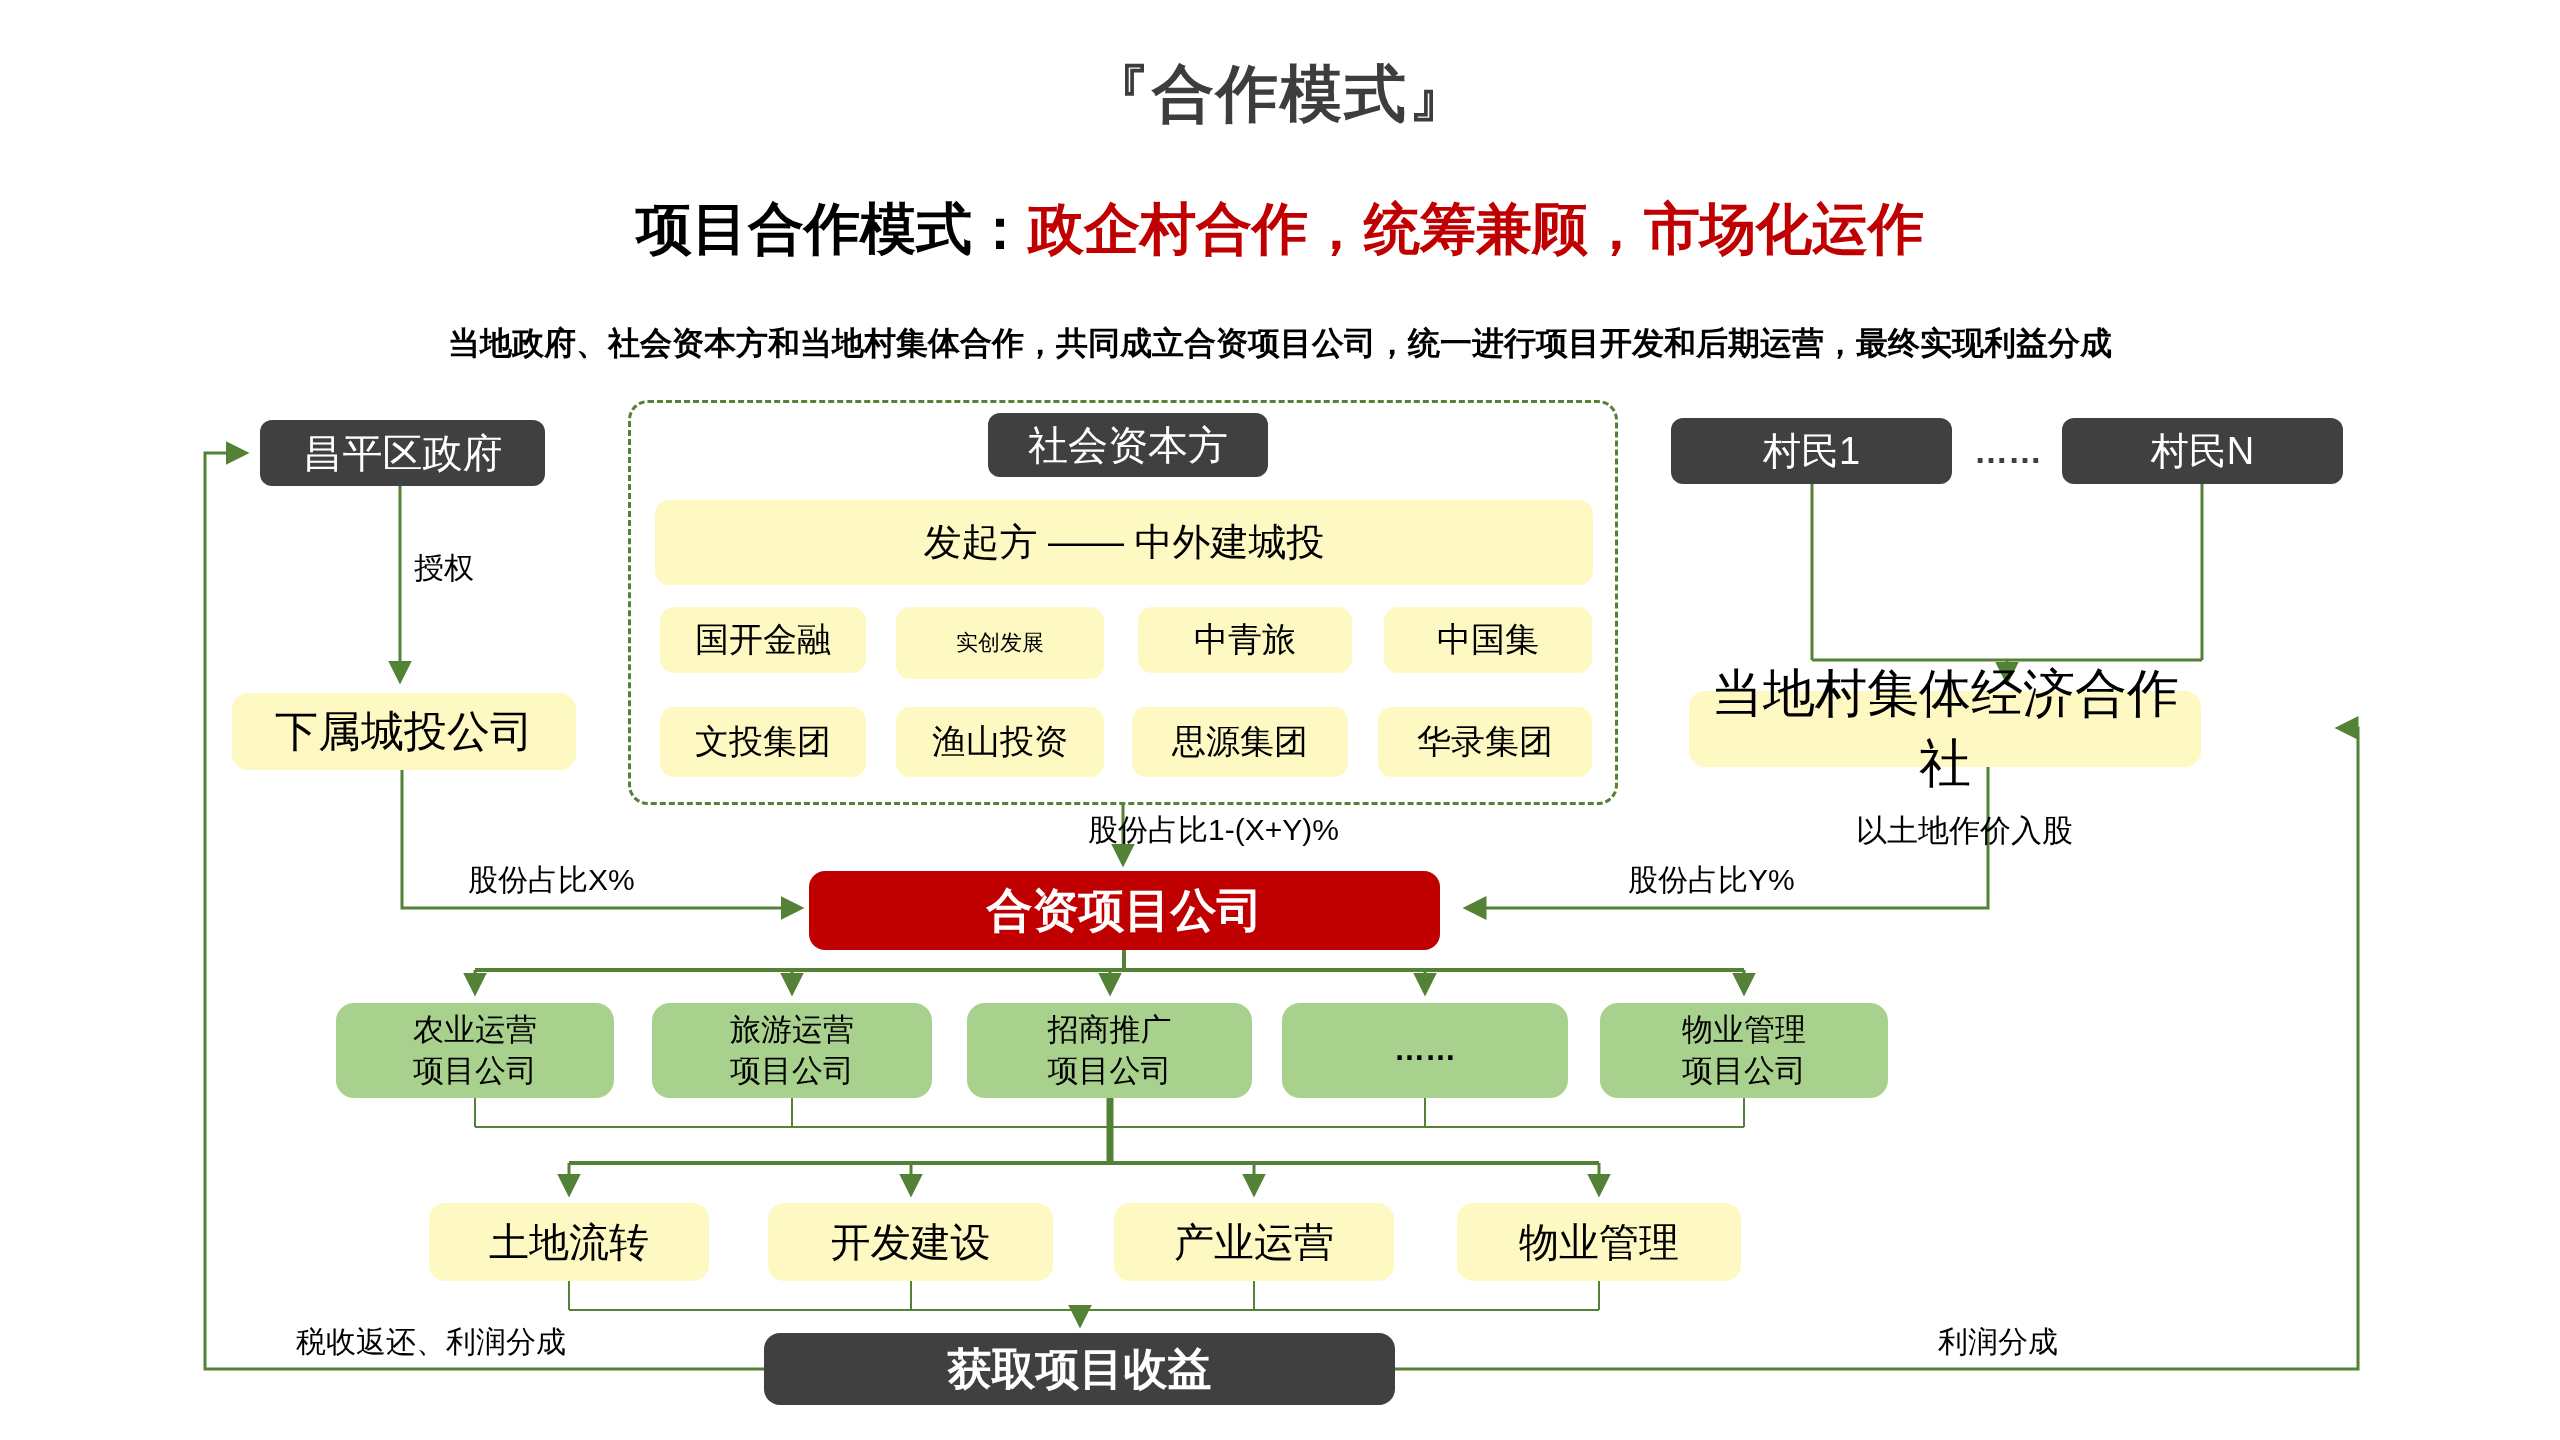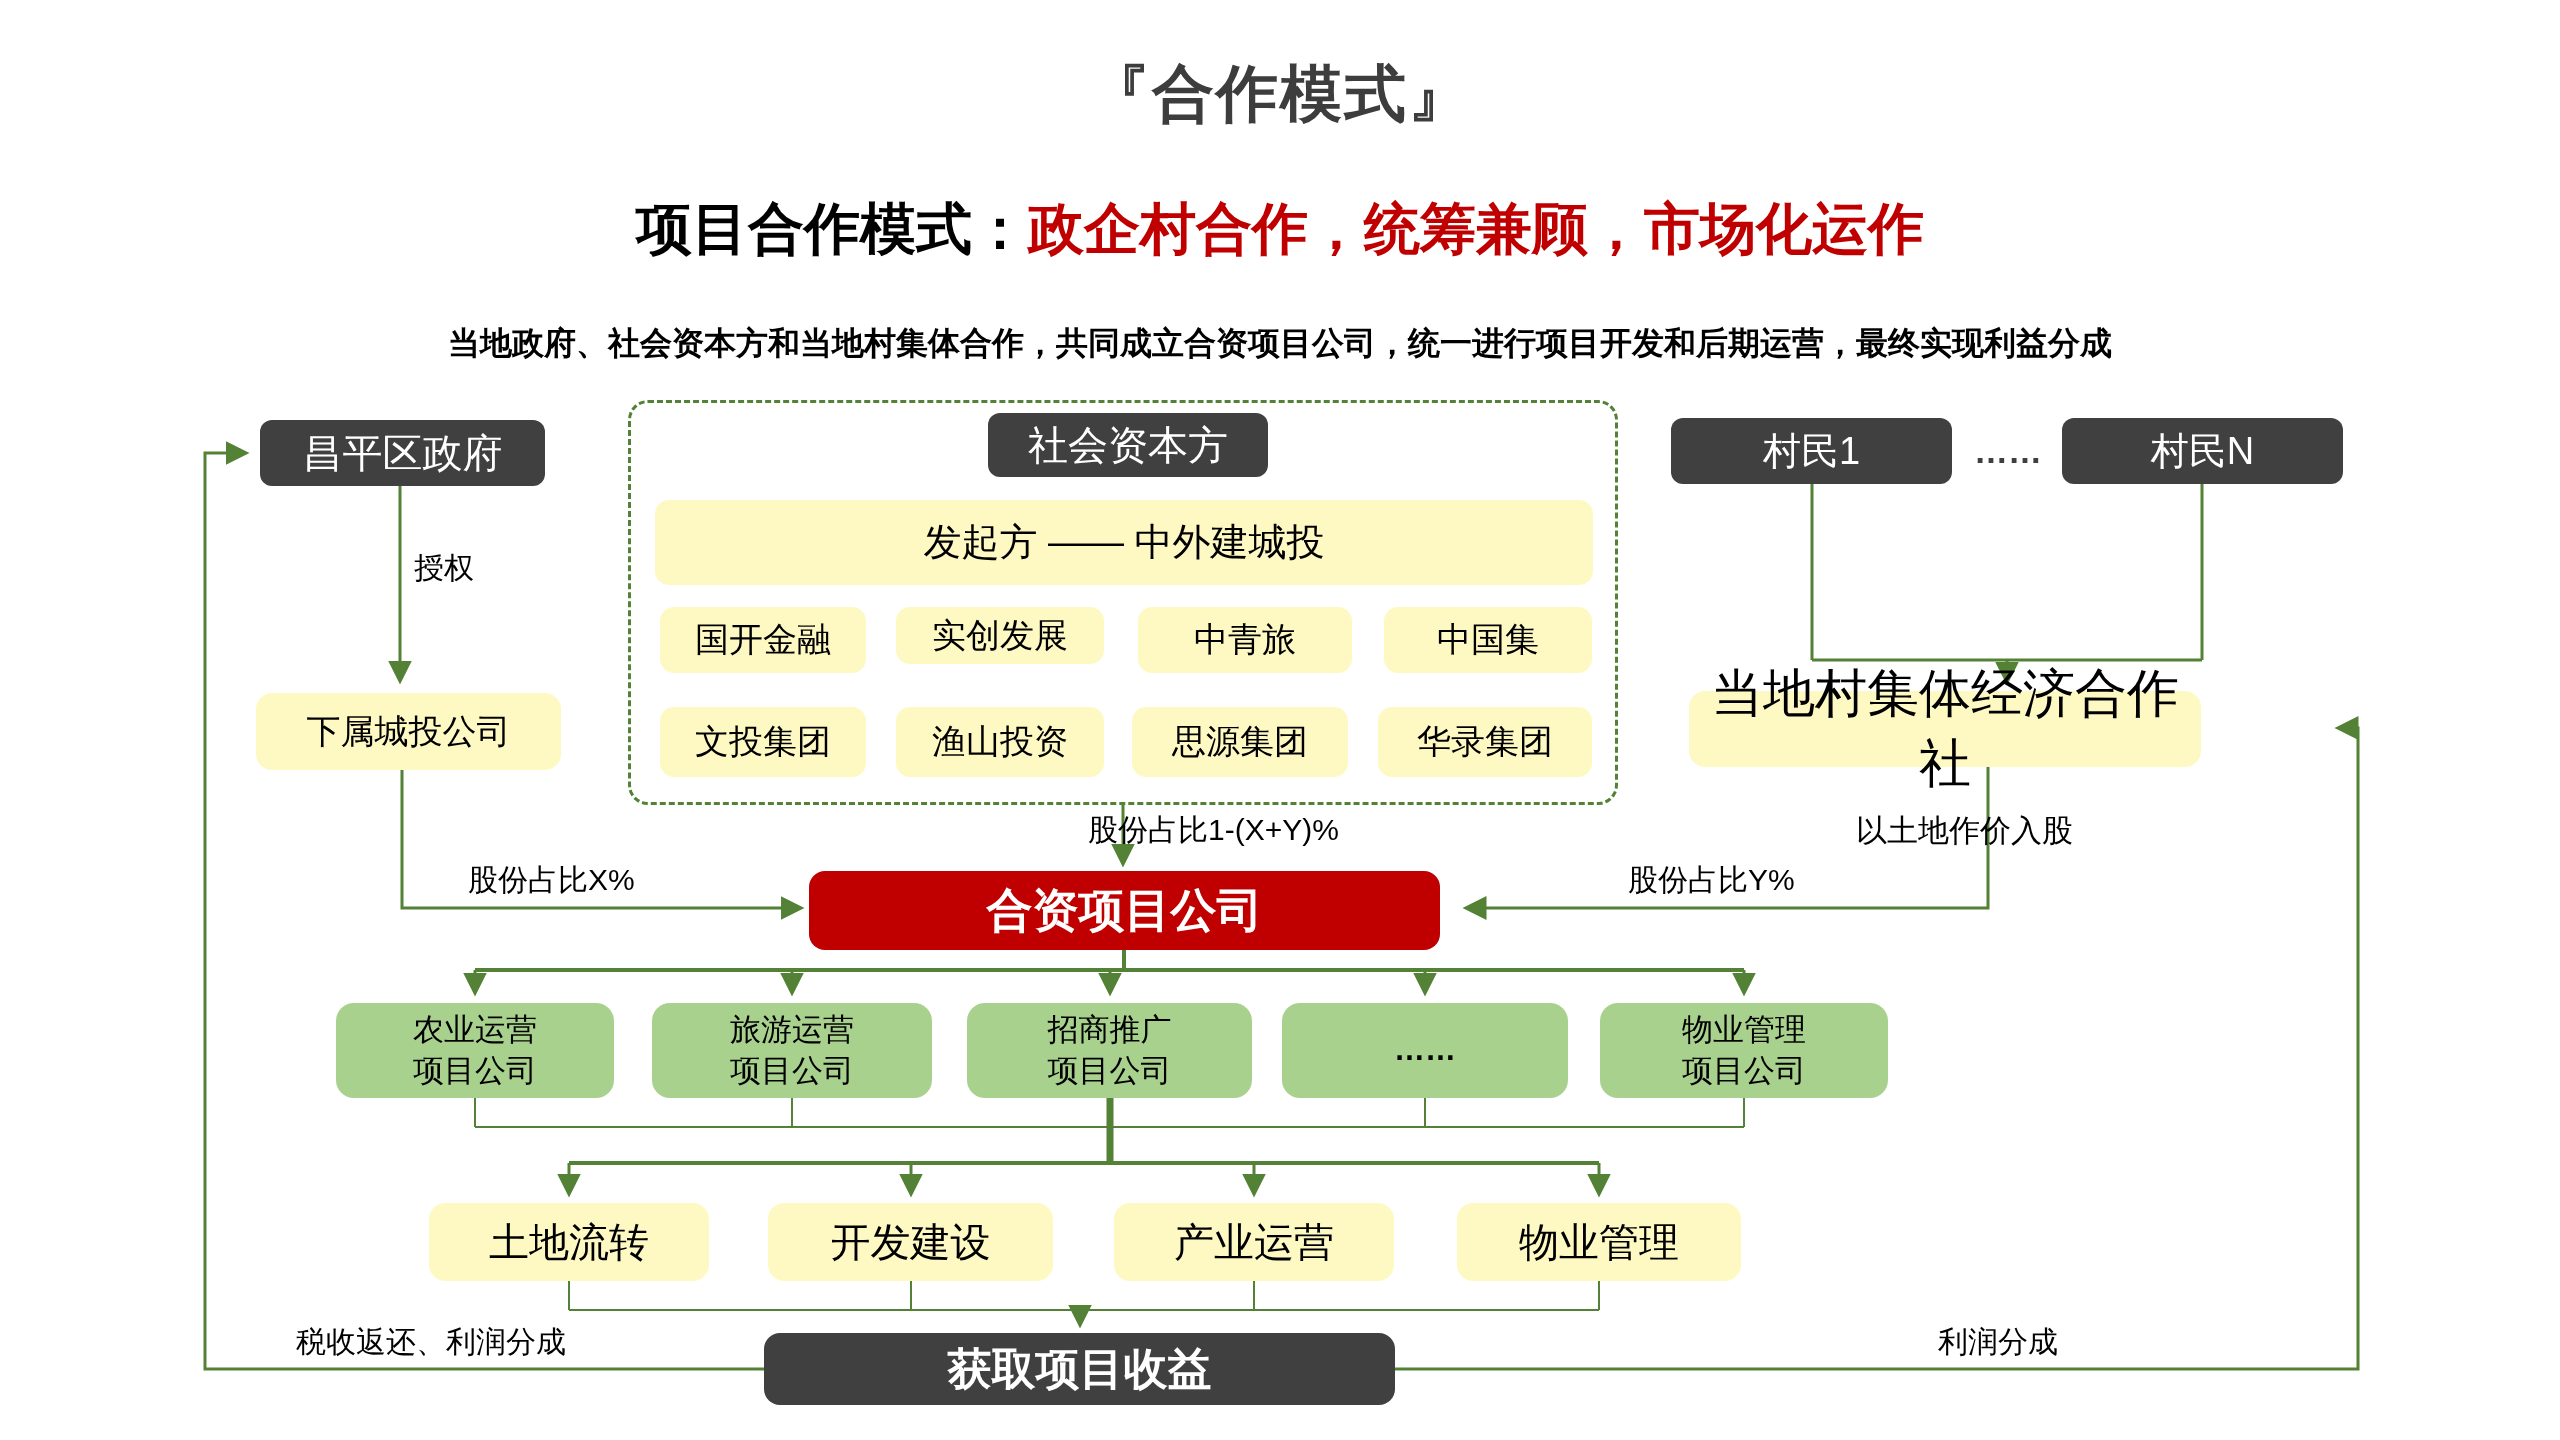--- a/index.html
+++ b/index.html
@@ -92,28 +92,28 @@
 
   <div class="abs ctr page-title">『合作模式』</div>
   <div class="abs ctr subtitle">
     <span>项目合作模式：</span>
       <span class="hl">政企村合作，统筹兼顾，市场化运作</span>
   </div>
   <div class="abs ctr descline">当地政府、社会资本方和当地村集体合作，共同成立合资项目公司，统一进行项目开发和后期运营，最终实现利益分成</div>
 
   <div class="box dark" style="left:260px;top:420px;width:285px;height:66px;font-size:40px;">昌平区政府</div>
   <div class="edge-label" style="left:414px;top:548px;">授权</div>
-  <div class="box light" style="left:256px;top:693px;width:305px;height:77px;font-size:34px;">下属城投公司</div>
+  <div class="box light" style="left:232px;top:693px;width:344px;height:77px;font-size:43px;">下属城投公司</div>
 
   <div class="dashed-group"></div>
   <div class="box dark" style="left:988px;top:413px;width:280px;height:64px;font-size:40px;">社会资本方</div>
   <div class="box light" style="left:655px;top:500px;width:938px;height:85px;font-size:38px;border-radius:14px;">发起方 —— 中外建城投</div>
 
   <div class="box light" style="left:660px;top:607px;width:206px;height:66px;font-size:34px;border-radius:14px;">国开金融</div>
-  <div class="box light" style="left:896px;top:607px;width:208px;height:57px;font-size:34px;border-radius:14px;">实创发展</div>
+  <div class="box light" style="left:896px;top:607px;width:208px;height:72px;font-size:22px;border-radius:14px;">实创发展</div>
   <div class="box light" style="left:1138px;top:607px;width:214px;height:66px;font-size:34px;border-radius:14px;">中青旅</div>
   <div class="box light" style="left:1384px;top:607px;width:208px;height:66px;font-size:34px;border-radius:14px;">中国集</div>
 
   <div class="box light" style="left:660px;top:707px;width:206px;height:70px;font-size:34px;border-radius:14px;">文投集团</div>
   <div class="box light" style="left:896px;top:707px;width:208px;height:70px;font-size:34px;border-radius:14px;">渔山投资</div>
   <div class="box light" style="left:1132px;top:707px;width:216px;height:70px;font-size:34px;border-radius:14px;">思源集团</div>
   <div class="box light" style="left:1378px;top:707px;width:214px;height:70px;font-size:34px;border-radius:14px;">华录集团</div>
 
   <div class="box dark" style="left:1671px;top:418px;width:281px;height:66px;font-size:38px;">村民1</div>
   <div class="edge-label" style="left:1974px;top:432px;font-size:34px;color:#3f3f3f;font-weight:bold;">……</div>

